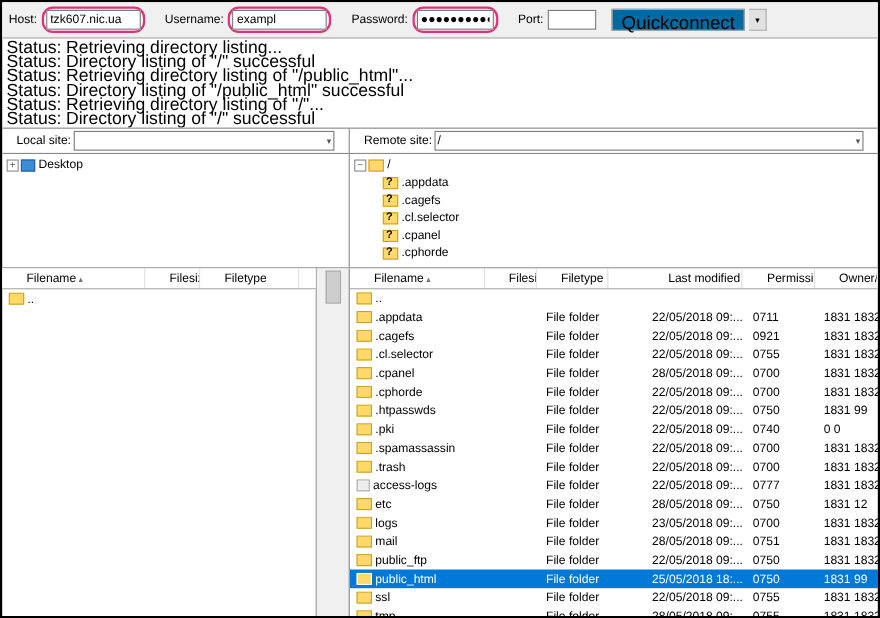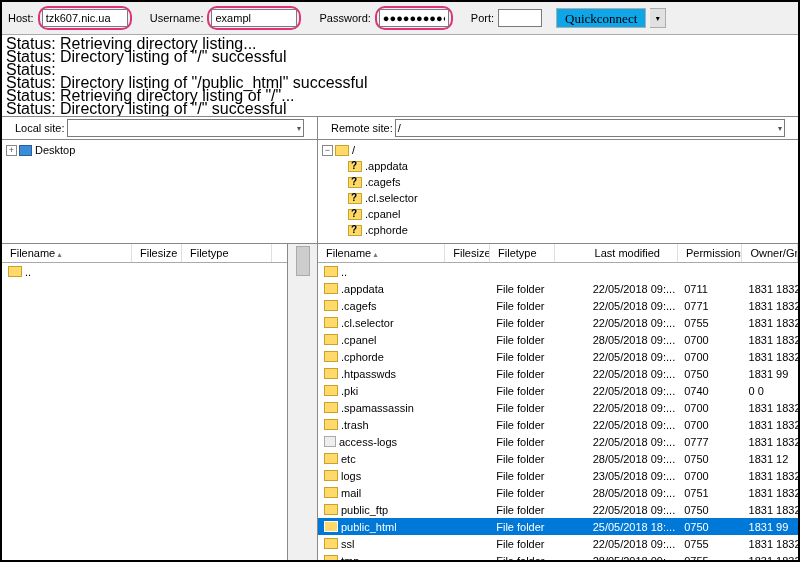--- a/index.html
+++ b/index.html
@@ -2,21 +2,21 @@
 <html><head>
 <meta charset="utf-8">
 <style>
 * { box-sizing: border-box; margin: 0; padding: 0; }
 body { font-family: "Segoe UI", Tahoma, sans-serif; font-size: 11px; color: #000; background: #fff; width: 800px; height: 562px; overflow: hidden; border: 2px solid #000; }
 .toolbar { display: flex; align-items: center; padding: 4px 6px; border-bottom: 1px solid #aaa; background: #f0f0f0; gap: 4px; }
 .toolbar label { font-size: 11px; }
 .toolbar input { font-size: 11px; border: 1px solid #7a7a7a; padding: 1px 3px; height: 18px; background: #fff; }
 .highlight-ring { border: 2px solid #e0317a; border-radius: 10px; padding: 1px 2px; display: inline-flex; align-items: center; }
 .highlight-ring input { border: 1px solid #7a7a7a; }
-.btn { background: #0ea5e9; border: 1px solid #adadad; padding: 2px 8px; font-size: 13px; cursor: pointer; height: 20px; font-family: Liberation Serif, serif; }
+.btn { background: #0369a1; border: 1px solid #adadad; padding: 2px 8px; font-size: 17px; cursor: pointer; height: 20px; }
 .btn-drop { background: #e1e1e1; border: 1px solid #adadad; width: 16px; height: 20px; font-size: 8px; cursor: pointer; border-left: none; }
 .log { border-bottom: 1px solid #888; padding: 2px 4px; font-size: 16px; line-height: 13px; height: 82px; overflow: hidden; }
 .log-row { display: flex; }
 .log-label { width: 54px; }
 .sitebar { display: flex; border-bottom: 1px solid #888; }
 .site-group { display: flex; align-items: center; padding: 2px 13px; }
 .site-group.left { width: 316px; border-right: 1px solid #888; }
 .site-group.right { flex: 1; }
 .site-group label { white-space: nowrap; }
 .site-group .combo { flex: 1; border: 1px solid #7a7a7a; height: 18px; background: #fff; display: flex; align-items: center; justify-content: space-between; padding: 0 2px; margin-left: 2px; }
@@ -30,21 +30,21 @@
 .folder-icon { width: 14px; height: 11px; background: #ffd96a; border: 1px solid #c9a227; margin-right: 3px; }
 .folder-icon.q { background: #ffd96a; position: relative; }
 .folder-icon.q::after { content: "?"; position: absolute; left: 2px; top: -2px; font-size: 10px; font-weight: bold; color: #000; }
 .desktop-icon { width: 13px; height: 11px; background: #3a8ed8; border: 1px solid #2a5ea0; margin-right: 3px; }
 .lists { display: flex; height: 316px; }
 .list-left { width: 286px; border-right: 1px solid #888; display: flex; flex-direction: column; }
 .list-left-scroll { width: 30px; border-right: 1px solid #888; background: #f0f0f0; position: relative; }
 .list-left-scroll .thumb { position: absolute; left: 8px; top: 2px; width: 14px; height: 30px; background: #cdcdcd; border: 1px solid #aaa; }
 .list-right { flex: 1; display: flex; flex-direction: column; overflow: hidden; }
 .headers { display: flex; border-bottom: 1px solid #aaa; background: #fff; font-size: 11px; }
-.headers .hcell { padding: 3px 8px; border-right: 1px solid #e0e0e0; white-space: nowrap; overflow: hidden; }
+.headers .hcell { padding: 3px 22px; border-right: 1px solid #e0e0e0; white-space: nowrap; overflow: hidden; }
 .headers .hcell.sorted::after { content: " ▴"; font-size: 8px; color: #777; }
 .rows { overflow-y: auto; flex: 1; }
 .row { display: flex; align-items: center; height: 17px; font-size: 11px; }
 .row .cell { padding: 0 6px; white-space: nowrap; overflow: hidden; display: flex; align-items: center; }
 .row.selected { background: #0078d7; color: #fff; }
 .row.selected .folder-icon { border-color: #fff; }
 .file-icon-g { width: 12px; height: 11px; background: #eee; border: 1px solid #aaa; margin-right: 3px; }
 .lw-name { width: 130px; }
 .lw-size { width: 50px; }
 .lw-type { width: 90px; }
@@ -85,20 +85,21 @@
     <div class="log-row">
       <span class="log-label">Status:</span>
       <span>Retrieving directory listing...</span>
     </div>
     <div class="log-row">
       <span class="log-label">Status:</span>
       <span>Directory listing of "/" successful</span>
     </div>
     <div class="log-row">
       <span class="log-label">Status:</span>
+      <span>Retrieving directory listing of "/public_html"...</span>
     </div>
     <div class="log-row">
       <span class="log-label">Status:</span>
       <span>Directory listing of "/public_html" successful</span>
     </div>
     <div class="log-row">
       <span class="log-label">Status:</span>
       <span>Retrieving directory listing of "/"...</span>
     </div>
     <div class="log-row">
@@ -206,21 +207,21 @@
           <div class="cell rw-type">File folder</div>
           <div class="cell rw-mod">22/05/2018 09:...</div>
           <div class="cell rw-perm">0711</div>
           <div class="cell rw-own">1831 1832</div>
         </div>
         <div class="row">
           <div class="cell rw-name"><span class="folder-icon"></span>.cagefs</div>
           <div class="cell rw-size"></div>
           <div class="cell rw-type">File folder</div>
           <div class="cell rw-mod">22/05/2018 09:...</div>
-          <div class="cell rw-perm">0771</div>
+          <div class="cell rw-perm">0921</div>
           <div class="cell rw-own">1831 1832</div>
         </div>
         <div class="row">
           <div class="cell rw-name"><span class="folder-icon"></span>.cl.selector</div>
           <div class="cell rw-size"></div>
           <div class="cell rw-type">File folder</div>
           <div class="cell rw-mod">22/05/2018 09:...</div>
           <div class="cell rw-perm">0755</div>
           <div class="cell rw-own">1831 1832</div>
         </div>

